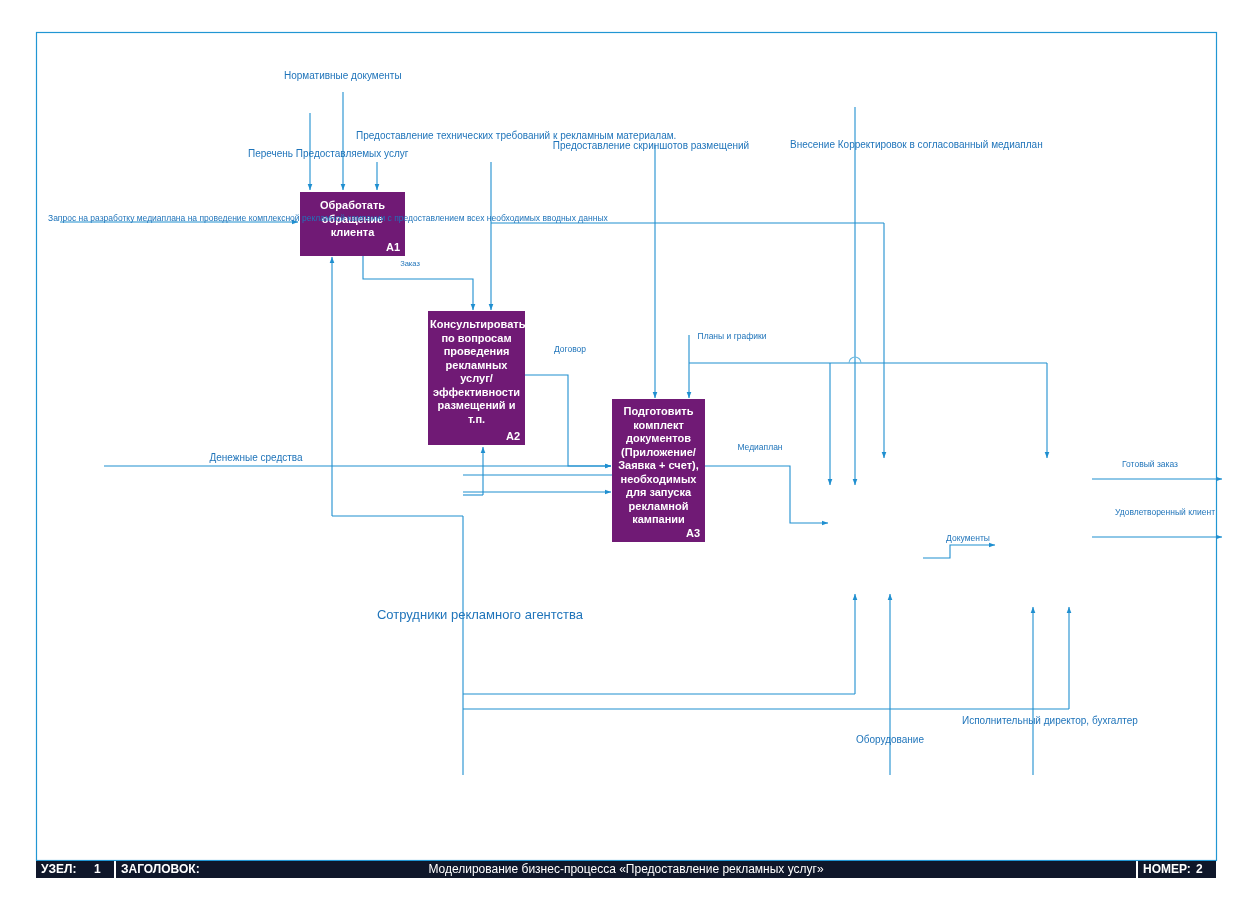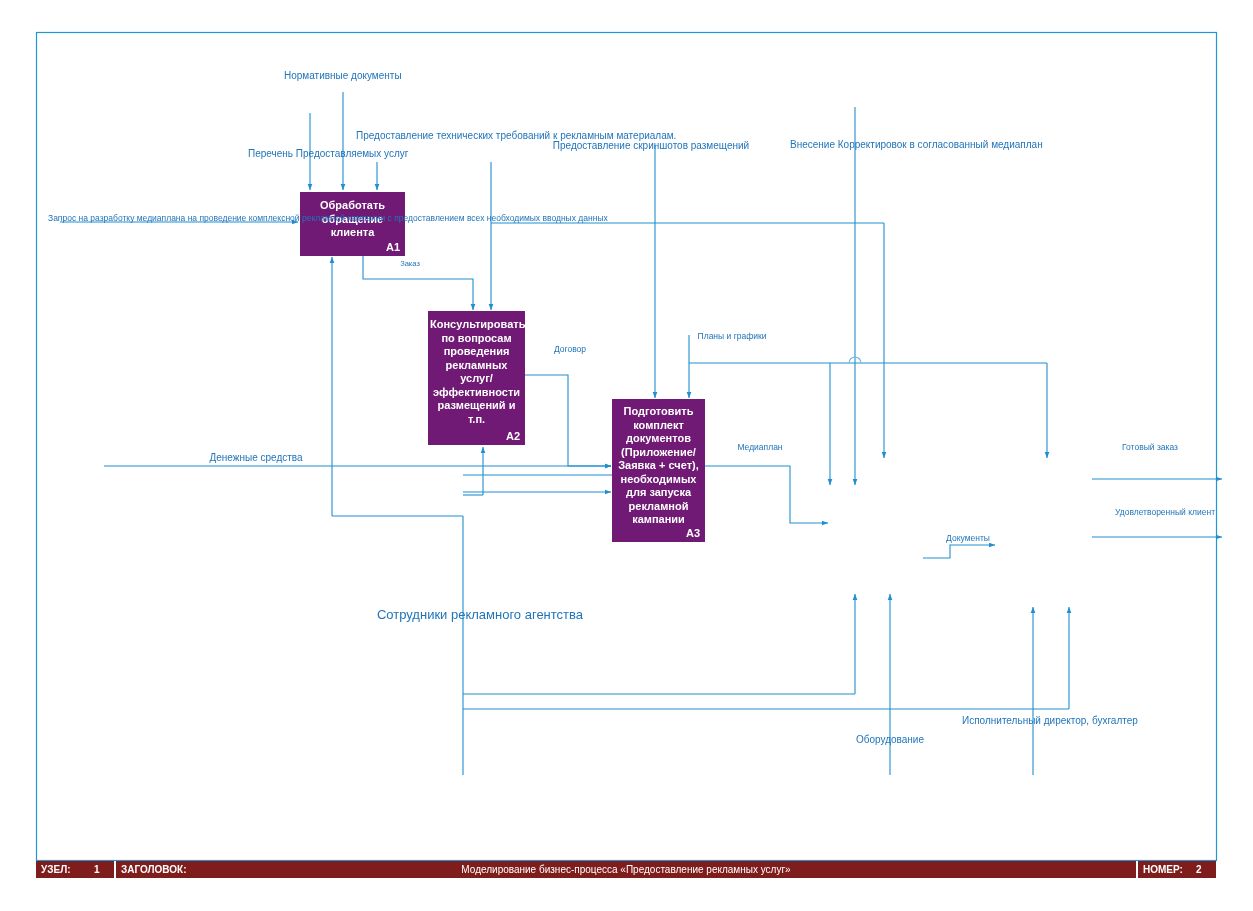--- a/index.html
+++ b/index.html
@@ -42,22 +42,22 @@
     white-space:pre;
   }
   .cap.small{font-size:8.5px;line-height:10px;}
   .cap.tiny{font-size:7.5px;line-height:9px;}
   .cap.big{font-size:13px;line-height:15px;}
 
   
   .footer{position:absolute;left:36px;top:861px;height:17px;width:1180px;}
   .fseg{
     position:absolute;top:0;height:17px;
-    background:#7f1d1d;color:#ffffff;
-    font-size:10px;line-height:17px;
+    background:#0f172a;color:#ffffff;
+    font-size:12px;line-height:17px;
     font-family:"Liberation Sans", sans-serif;
     white-space:nowrap;overflow:hidden;
   }
   .fseg .lbl{font-weight:bold;padding-left:5px;}
   .fseg .val{font-weight:bold;}
   #f-node{left:0;width:78px;}
   #f-node .val{position:absolute;left:58px;}
   #f-title{left:80px;width:1020px;}
   #f-center{position:absolute;left:0;right:0;top:0;height:17px;text-align:center;line-height:17px;pointer-events:none;}
   #f-number{left:1102px;width:78px;}
@@ -179,21 +179,21 @@
   <div class="cap small" style="left:672px;top:331px;width:120px;text-align:center;">Планы и графики</div>
 
   <div class="cap small" style="left:530px;top:344px;width:80px;">Договор</div>
 
   <div class="cap small" style="left:715px;top:442px;width:90px;">Медиаплан</div>
 
   <div class="cap" style="left:166px;top:452px;width:180px;">Денежные средства</div>
 
   <div class="cap small" style="left:928px;top:533px;width:80px;">Документы</div>
 
-  <div class="cap small" style="left:1095px;top:442px;width:110px;text-align:center;">Готовый заказ</div>
+  <div class="cap small" style="left:1095px;top:459px;width:110px;text-align:center;">Готовый заказ</div>
 
   <div class="cap small" style="left:1090px;top:507px;width:150px;">Удовлетворенный клиент</div>
 
   <div class="cap big" style="left:355px;top:607px;width:250px;">Сотрудники рекламного агентства</div>
 
   <div class="cap" style="left:825px;top:734px;width:130px;">Оборудование</div>
 
   <div class="cap" style="left:962px;top:715px;width:145px;">Исполнительный директор, бухгалтер</div>
 
   <div class="footer">

